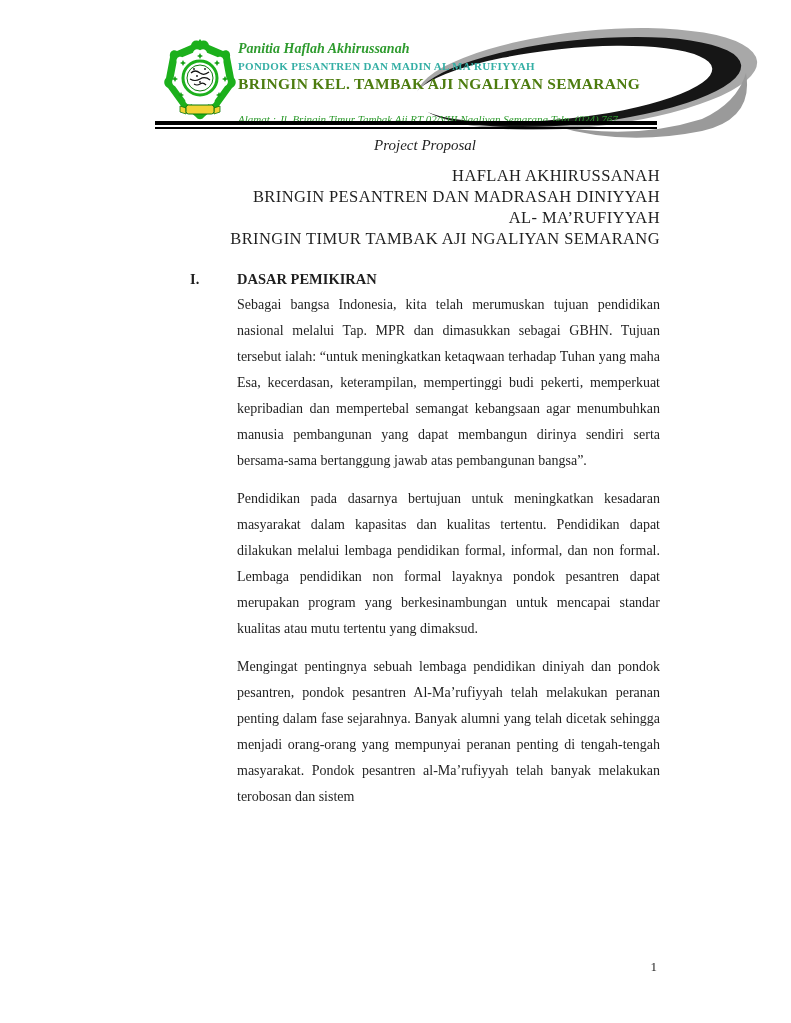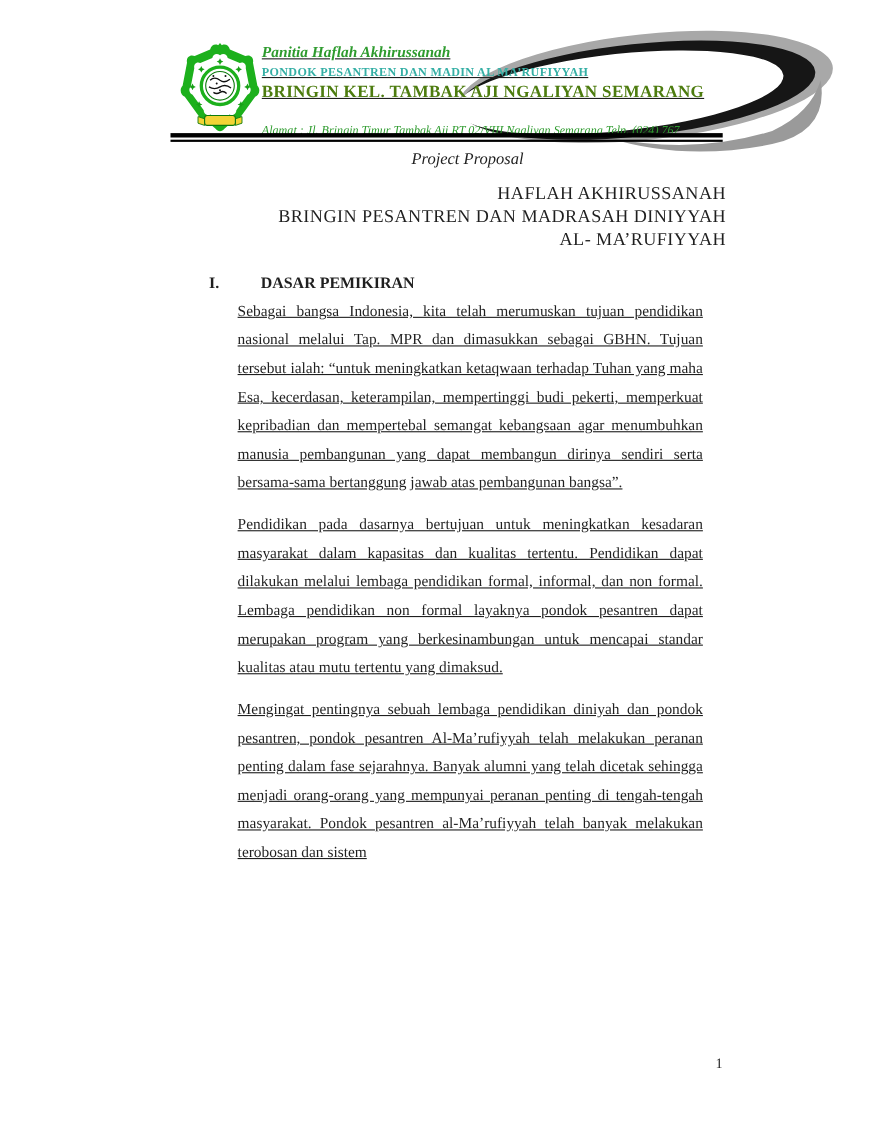--- a/index.html
+++ b/index.html
@@ -8,39 +8,39 @@
     width:791px;height:1023px;
     background:#ffffff;
     font-family:"Liberation Serif","DejaVu Serif",serif;
     color:#1f1f1f;
     overflow:hidden;
   }
   
   .swoosh{position:absolute;left:402px;top:27px;width:358px;height:113px;z-index:1;}
   
   .logo{position:absolute;left:161px;top:38px;width:79px;height:85px;z-index:2;}
-  .head-text{position:absolute;left:238px;top:40px;width:430px;z-index:2;white-space:nowrap;text-decoration:underline;}
+  .head-text{position:absolute;left:238px;top:40px;width:430px;z-index:2;white-space:nowrap;}
   .head-line1{font-size:14px;font-weight:bold;font-style:italic;color:#2e9b2e;line-height:17px;}
   .head-line2{font-size:11px;font-weight:bold;color:#35afa5;line-height:18px;letter-spacing:.3px;}
   .head-line3{font-size:15.5px;font-weight:bold;color:#4d7c0f;line-height:18px;letter-spacing:.3px;}
   .head-line4{font-size:11px;font-style:italic;color:#2e9b2e;line-height:14px;margin-top:19px;}
   .rule{position:absolute;left:155px;top:121px;width:502px;z-index:4;}
   .rule .bar1{height:4px;background:#000;}
   .rule .bar2{height:2px;background:#000;margin-top:2px;}
   
   .main{position:absolute;left:190px;top:137px;width:470px;z-index:2;}
   .doc-type{text-align:center;font-size:15px;font-weight:normal;font-style:italic;line-height:17px;}
   .title-block{text-align:right;font-size:16.5px;line-height:21px;margin-top:11px;letter-spacing:.4px;}
   .section{margin-top:17px;}
   .heading-row{display:flex;font-weight:bold;font-size:14.5px;line-height:26px;}
   .heading-num{width:47px;flex:0 0 47px;}
   .body-p{
-    margin:0 0 0 26px;width:423px;
+    margin:0 0 0 47px;width:423px;
     font-size:14px;line-height:26px;
-    text-align:justify;text-justify:inter-word;text-decoration:underline;
+    text-align:justify;text-justify:inter-word;
   }
   .body-p + .body-p{margin-top:12px;}
   .page-number{position:absolute;right:134px;top:959px;font-size:13px;z-index:2;}
 </style>
 </head>
 <body>
 
 <div class="page">
 
   <div class="swoosh">
@@ -96,20 +96,21 @@
     <div class="bar1"></div>
     <div class="bar2"></div>
   </div>
 
   <div class="main">
     <div class="doc-type">Project Proposal</div>
     <div class="title-block">
       <div>HAFLAH AKHIRUSSANAH</div>
       <div>BRINGIN PESANTREN DAN MADRASAH DINIYYAH</div>
       <div>AL- MA’RUFIYYAH</div>
+      <div>BRINGIN TIMUR TAMBAK AJI NGALIYAN SEMARANG</div>
     </div>
     <div class="section">
       <div class="heading-row">
         <span class="heading-num">I.</span>
         <span class="heading-title">DASAR PEMIKIRAN</span>
       </div>
       <p class="body-p">Sebagai bangsa Indonesia, kita telah merumuskan tujuan pendidikan nasional melalui Tap. MPR dan dimasukkan sebagai GBHN. Tujuan tersebut ialah: “untuk meningkatkan ketaqwaan terhadap Tuhan yang maha Esa, kecerdasan, keterampilan, mempertinggi budi pekerti, memperkuat kepribadian dan mempertebal semangat kebangsaan agar menumbuhkan manusia pembangunan yang dapat membangun dirinya sendiri serta bersama-sama bertanggung jawab atas pembangunan bangsa”.</p>
       <p class="body-p">Pendidikan pada dasarnya bertujuan untuk meningkatkan kesadaran masyarakat dalam kapasitas dan kualitas tertentu. Pendidikan dapat dilakukan melalui lembaga pendidikan formal, informal, dan non formal. Lembaga pendidikan non formal layaknya pondok pesantren dapat merupakan program yang berkesinambungan untuk mencapai standar kualitas atau mutu tertentu yang dimaksud.</p>
       <p class="body-p">Mengingat pentingnya sebuah lembaga pendidikan diniyah dan pondok pesantren, pondok pesantren Al-Ma’rufiyyah telah melakukan peranan penting dalam fase sejarahnya. Banyak alumni yang telah dicetak sehingga menjadi orang-orang yang mempunyai peranan penting di tengah-tengah masyarakat. Pondok pesantren al-Ma’rufiyyah telah banyak melakukan terobosan dan sistem</p>
     </div>

